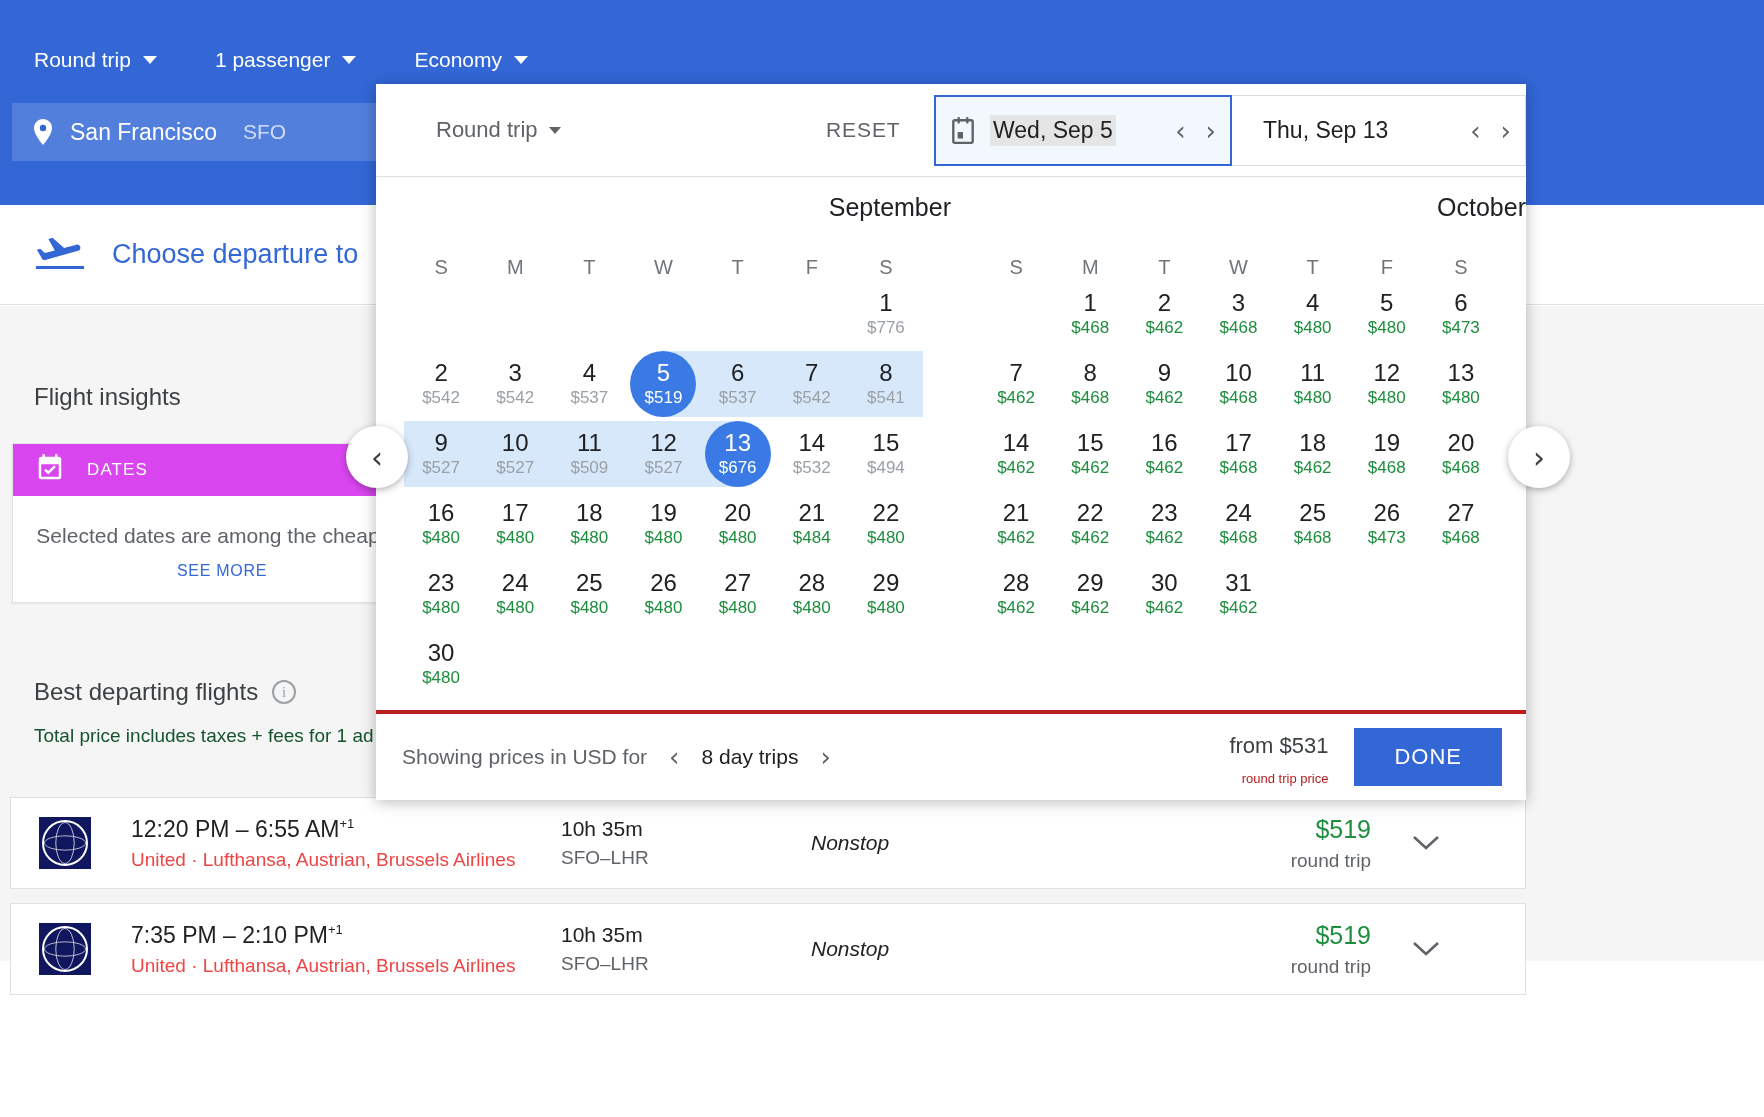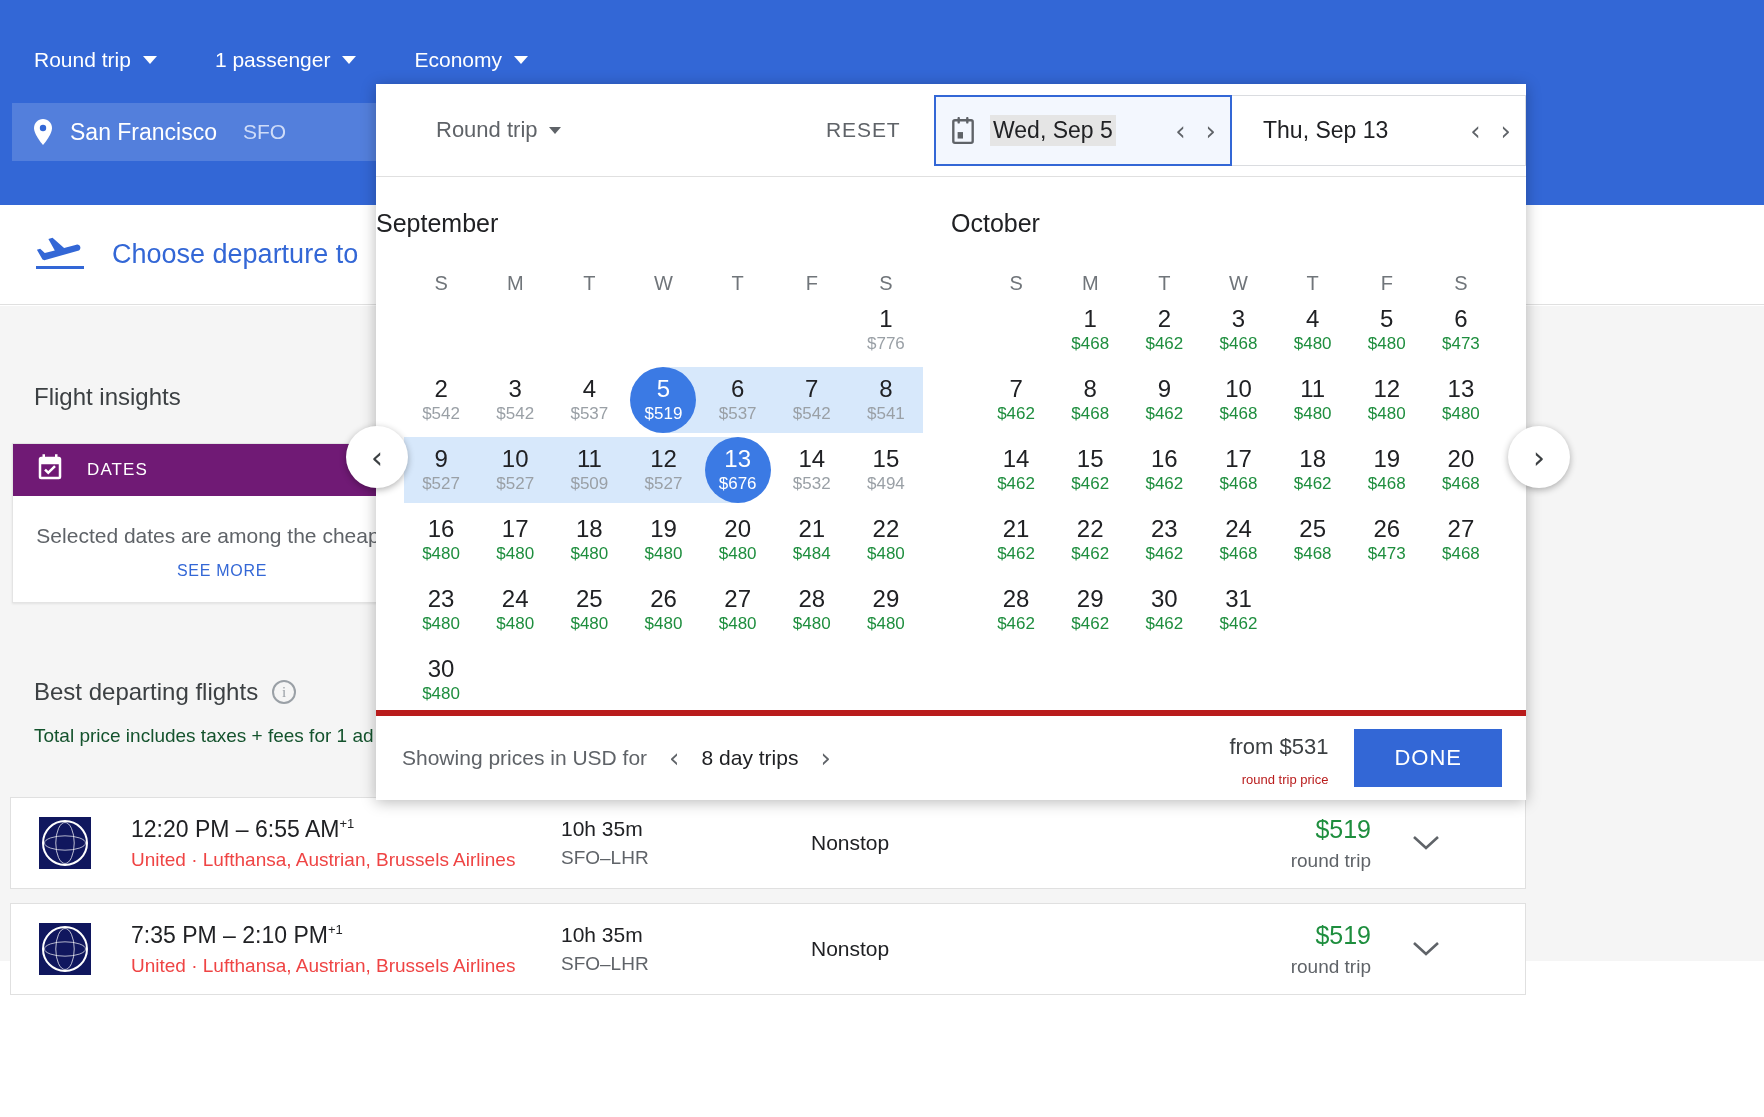--- a/index.html
+++ b/index.html
@@ -63,21 +63,21 @@
   .insights-title {
     position: absolute; left: 34px; top: 178px;
     font-size: 24px; color: #3c4043;
   }
   .dates-card {
     position: absolute; left: 12px; top: 238px; width: 420px;
     background: #ffffff; border: 1px solid #e4e4e4;
     box-shadow: 0 1px 2px rgba(0,0,0,0.08);
   }
   .dates-head {
-    height: 52px; background: #701a75; color: #fff;
+    height: 52px; background: #d946ef; color: #fff;
     display: flex; align-items: center; gap: 22px; padding-left: 22px;
   }
   .dates-head-label { font-size: 17px; letter-spacing: 1.1px; }
   .dates-body { padding: 26px 18px 22px; text-align: center; }
   .dates-body p { font-size: 21px; color: #5f6368; line-height: 1.35; }
   .see-more {
     display: block; margin-top: 12px; color: #3367d6;
     font-size: 16px; letter-spacing: 0.7px; cursor: pointer;
   }
 
@@ -120,21 +120,21 @@
   }
   .airline-logo .globe::before { transform: scaleX(0.45); }
   .airline-logo .globe::after  { transform: scaleY(0.35); }
   .fl-times { margin-left: 40px; width: 430px; }
   .fl-times .t { font-size: 23px; color: #202124; }
   .fl-times .t sup { font-size: 13px; }
   .fl-times .a { font-size: 19px; color: #ef4444; margin-top: 6px; }
   .fl-dur { width: 250px; }
   .fl-dur .d { font-size: 21px; color: #202124; }
   .fl-dur .r { font-size: 19px; color: #5f6368; margin-top: 6px; }
-  .fl-stops { width: 300px; font-size: 21px; color: #202124; }
+  .fl-stops { width: 300px; font-size: 21px; color: #202124; font-style: italic; }
   .fl-price { width: 260px; text-align: right; }
   .fl-price .p { font-size: 25px; color: #1e8e3e; }
   .fl-price .rt { font-size: 19px; color: #5f6368; margin-top: 6px; }
   .fl-chev { width: 110px; display: flex; justify-content: center; color: #5f6368; }
 
   
   .cal {
     position: absolute; left: 376px; top: 84px; width: 1150px; height: 716px;
     background: #ffffff;
     box-shadow: 0 2px 14px rgba(0,0,0,0.28);
@@ -175,21 +175,21 @@
   .arw {
     font-size: 26px; color: #5f6368; cursor: pointer;
     font-family: "DejaVu Sans", sans-serif; line-height: 1;
   }
 
   .cal-months {
     display: flex; height: 532px; padding-top: 16px;
   }
   .month { width: 575px; position: relative; }
   .month-name {
-    text-align: left; font-size: 25px; color: #202124; margin-bottom: 34px; margin-top: 16px;
+    text-align: right; font-size: 25px; color: #202124; margin-bottom: 34px;
   }
   .dow-row, .wk-row {
     display: flex; padding: 0 28px;
   }
   .dow-row div {
     flex: 1; text-align: center; font-size: 20px; color: #70757a;
   }
   .wk-row { height: 70px; }
   .cell {
     flex: 1; position: relative; text-align: center;
@@ -221,21 +221,21 @@
     background: #ffffff; box-shadow: 0 2px 7px rgba(0,0,0,0.3);
     display: flex; align-items: center; justify-content: center;
     font-size: 30px; color: #3c4043; cursor: pointer; z-index: 40;
     font-family: "DejaVu Sans", sans-serif;
   }
   .nav-left  { left: 346px; top: 426px; }
   .nav-right { left: 1508px; top: 426px; }
 
   .cal-foot {
     position: absolute; left: 0; bottom: 0; width: 1150px; height: 90px;
-    border-top: 6px solid #b91c1c; display: flex; align-items: center;
+    border-top: 4px solid #b91c1c; display: flex; align-items: center;
   }
   .foot-left {
     display: flex; align-items: center; gap: 22px; margin-left: 26px;
     font-size: 21px; color: #5f6368;
   }
   .trip-len { font-size: 21px; color: #202124; }
   .foot-right {
     margin-left: auto; display: flex; align-items: flex-end; gap: 26px;
     margin-right: 24px;
   }

